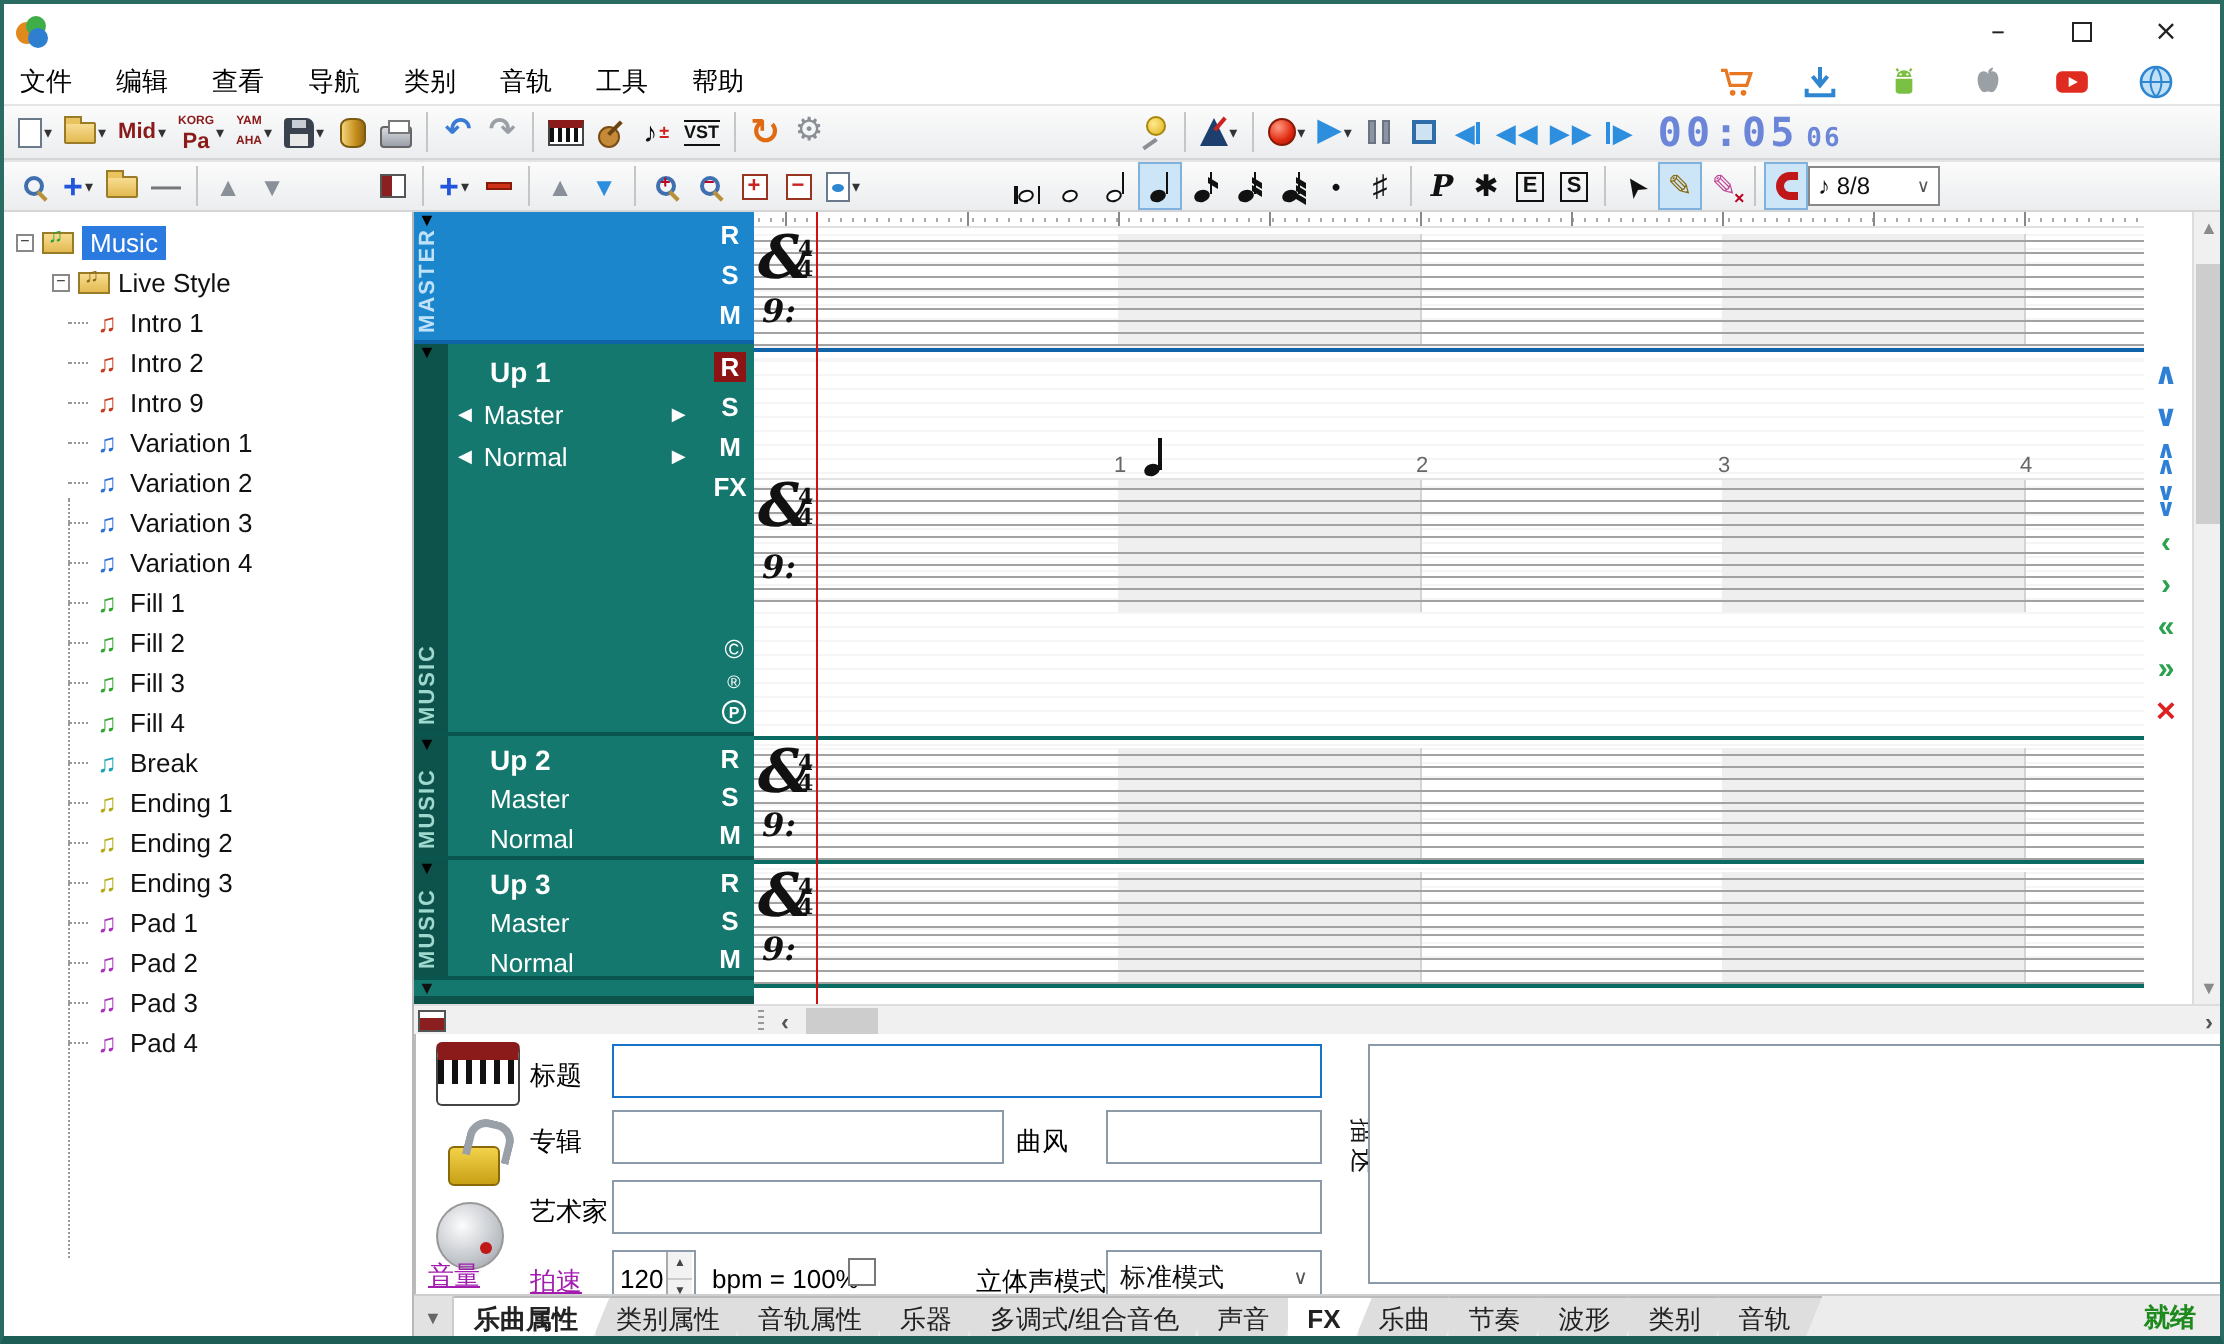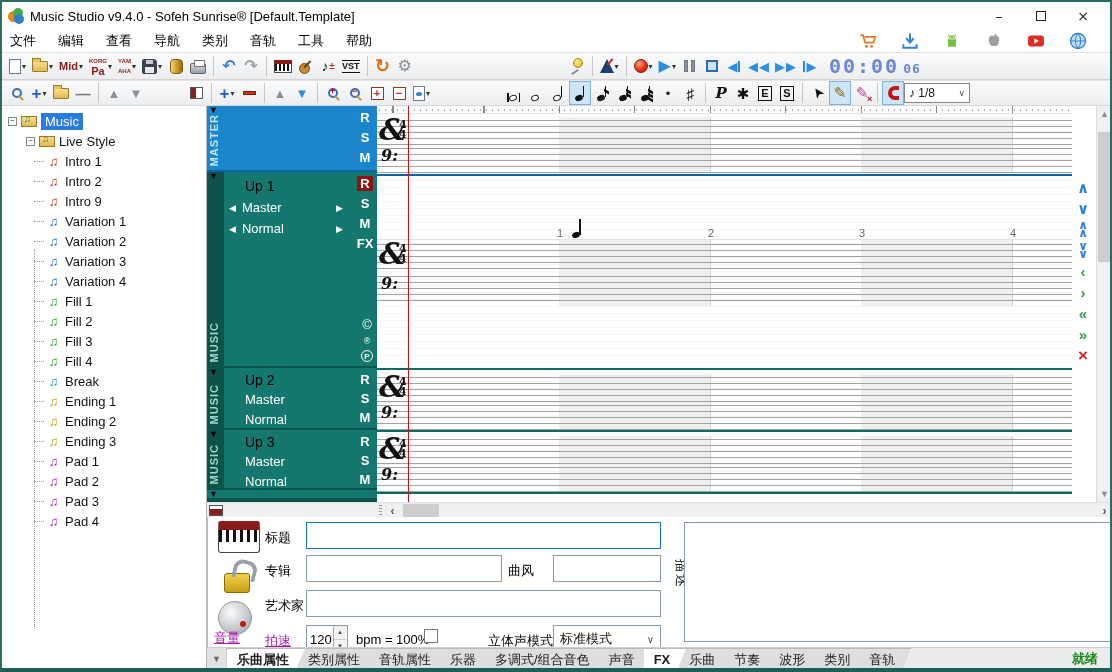--- a/index.html
+++ b/index.html
@@ -142,21 +142,21 @@
   .track { position:relative; width:100%; overflow:hidden; }
   .track .strip { position:absolute; left:0; top:0; bottom:0; width:17px; }
   .track .strip .tridown { position:absolute; left:2px; top:0px; font-size:9px; color:#000; line-height:1; }
   .vlabel { position:absolute; left:1px; bottom:4px; writing-mode:vertical-rl; transform:rotate(180deg);
     font-size:11px; font-weight:bold; letter-spacing:1px; }
   .track.master { height:66px; background:#1b86cc; border-bottom:2px solid #0f63a8; }
   .track.master .vlabel { color:#bfe2f8; }
   .track.chan { background:#15786f; border-bottom:2px solid #0a564f; }
   .track.chan .strip { background:#0d534c; }
   .track.chan .vlabel { color:#9fd8cd; }
-  .chname { position:absolute; left:38px; font-weight:normal; color:#000000; font-size:14px; }
+  .chname { position:absolute; left:38px; font-weight:bold; color:#ffffff; font-size:14px; }
   .chrow { position:absolute; left:22px; color:#fff; font-size:13px; display:flex; gap:6px; align-items:center; }
   .chrow .a { font-size:9px; }
   .btncol { position:absolute; right:4px; top:4px; display:flex; flex-direction:column; gap:5px; align-items:center; }
   .rsm { width:16px; height:15px; display:flex; align-items:center; justify-content:center;
     color:#fff; font-weight:bold; font-size:13px; }
   .rsm.on { background:#8c1414; }
   .badges { position:absolute; right:4px; bottom:4px; display:flex; flex-direction:column; gap:4px; align-items:center;
     color:#fff; }
   .badge-c { font-size:13px; }
   .badge-r { font-size:9px; }
@@ -281,21 +281,20 @@
 <body>
 
 <div class="window">
 
   <div class="titlebar">
     <span class="applogo">
         <i class="c1"></i>
         <i class="c2"></i>
         <i class="c3"></i>
       </span>
-    <span class="apptitle">Music Studio v9.4.0 - Sofeh Sunrise®  [Default.Template]</span>
     <span class="wincontrols">
       <span class="wbtn">–</span>
       <span class="wbtn max">
           <span></span>
         </span>
       <span class="wbtn">×</span>
     </span>
   </div>
 
   <div class="menubar">
@@ -451,21 +450,21 @@
       </span>
     <span class="tbtn">
         <span class="tri">▶</span>
         <span class="tri">▶</span>
       </span>
     <span class="tbtn">
         <span class="tbar"></span>
         <span class="tri">▶</span>
       </span>
     <span class="clock">
-      <span class="big">00:00</span>
+      <span class="big">00:05</span>
       <span class="small">06</span>
     </span>
   </div>
 
   <div class="tb tb2">
     <span class="tbtn">
         <span class="i-mag"></span>
       </span>
     <span class="tbtn">
         <span class="plus">+</span>
@@ -598,21 +597,21 @@
         <span class="i-pencil">✎</span>
       </span>
     <span class="tbtn">
         <span class="i-eraser">✎</span>
       </span>
     <span class="sep"></span>
     <span class="tbtn sel">
         <span class="i-magnet"></span>
       </span>
     <span class="snapbox">
-      <span>♪ 1/8</span>
+      <span>♪ 8/8</span>
       <span class="chev" style="font-size:9px;color:#555;">∨</span>
     </span>
   </div>
 
   <div class="treepanel">
     <div class="treeline"></div>
     <div class="tree-row" style="padding-left:6px; margin-top:5px;">
       <span class="t-exp">−</span>
       <span class="t-folder">
           <span class="fn" style="color:#2aa03a;">♫</span>

